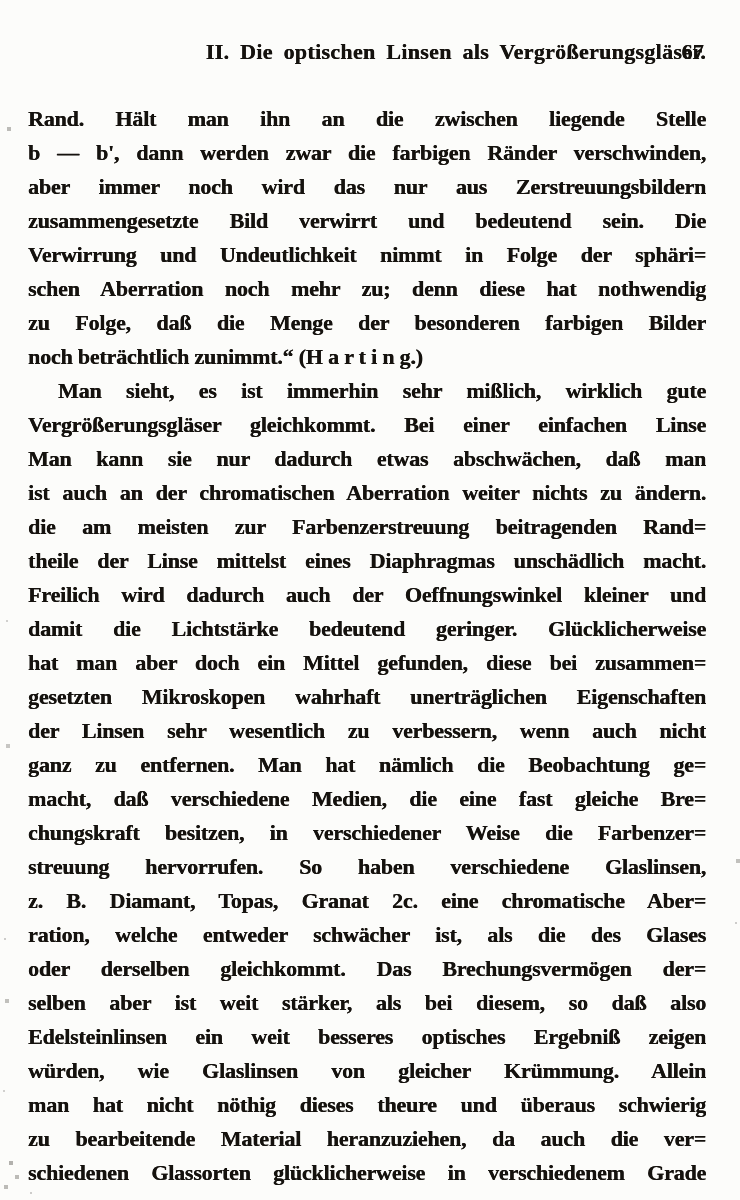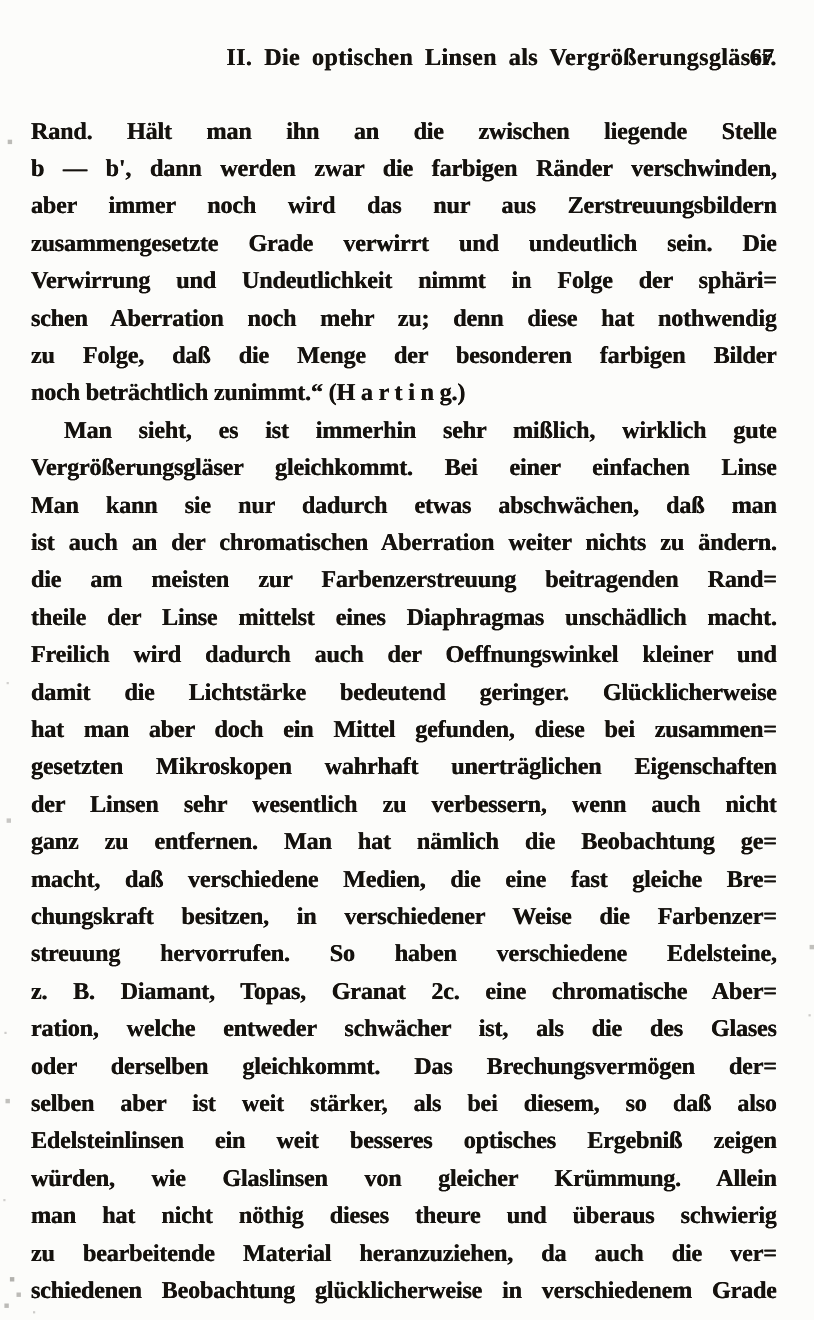--- a/index.html
+++ b/index.html
@@ -91,42 +91,42 @@
 
 <header class="page-header">
   <span class="chapter-title">II. Die optischen Linsen als Vergrößerungsgläser.</span>
   <span class="page-number">67</span>
 </header>
 
 <main class="text-block">
     <div class="line">Rand. Hält man ihn an die zwischen liegende Stelle</div>
     <div class="line">b — b', dann werden zwar die farbigen Ränder verschwinden,</div>
     <div class="line">aber immer noch wird das nur aus Zerstreuungsbildern</div>
-    <div class="line">zusammengesetzte Grade verwirrt und undeutlich sein. Die</div>
+    <div class="line">zusammengesetzte Bild verwirrt und bedeutend sein. Die</div>
     <div class="line">Verwirrung und Undeutlichkeit nimmt in Folge der sphäri=</div>
     <div class="line">schen Aberration noch mehr zu; denn diese hat nothwendig</div>
     <div class="line">zu Folge, daß die Menge der besonderen farbigen Bilder</div>
     <div class="line no-just">noch beträchtlich zunimmt.“  (H a r t i n g.)</div>
     <div class="line indent">Man sieht, es ist immerhin sehr mißlich, wirklich gute</div>
     <div class="line">Vergrößerungsgläser gleichkommt. Bei einer einfachen Linse</div>
     <div class="line">Man kann sie nur dadurch etwas abschwächen, daß man</div>
     <div class="line">ist auch an der chromatischen Aberration weiter nichts zu ändern.</div>
     <div class="line">die am meisten zur Farbenzerstreuung beitragenden Rand=</div>
     <div class="line">theile der Linse mittelst eines Diaphragmas unschädlich macht.</div>
     <div class="line">Freilich wird dadurch auch der Oeffnungswinkel kleiner und</div>
     <div class="line">damit die Lichtstärke bedeutend geringer. Glücklicherweise</div>
     <div class="line">hat man aber doch ein Mittel gefunden, diese bei zusammen=</div>
     <div class="line">gesetzten Mikroskopen wahrhaft unerträglichen Eigenschaften</div>
     <div class="line">der Linsen sehr wesentlich zu verbessern, wenn auch nicht</div>
     <div class="line">ganz zu entfernen. Man hat nämlich die Beobachtung ge=</div>
     <div class="line">macht, daß verschiedene Medien, die eine fast gleiche Bre=</div>
     <div class="line">chungskraft besitzen, in verschiedener Weise die Farbenzer=</div>
-    <div class="line">streuung hervorrufen. So haben verschiedene Edelsteine,</div>
+    <div class="line">streuung hervorrufen. So haben verschiedene Glaslinsen,</div>
     <div class="line">z. B. Diamant, Topas, Granat 2c. eine chromatische Aber=</div>
     <div class="line">ration, welche entweder schwächer ist, als die des Glases</div>
     <div class="line">oder derselben gleichkommt. Das Brechungsvermögen der=</div>
     <div class="line">selben aber ist weit stärker, als bei diesem, so daß also</div>
     <div class="line">Edelsteinlinsen ein weit besseres optisches Ergebniß zeigen</div>
     <div class="line">würden, wie Glaslinsen von gleicher Krümmung. Allein</div>
     <div class="line">man hat nicht nöthig dieses theure und überaus schwierig</div>
     <div class="line">zu bearbeitende Material heranzuziehen, da auch die ver=</div>
-    <div class="line">schiedenen Beobachtung glücklicherweise in verschiedenem Grade</div>
+    <div class="line">schiedenen Glassorten glücklicherweise in verschiedenem Grade</div>
   </main>
 
 </body></html>

